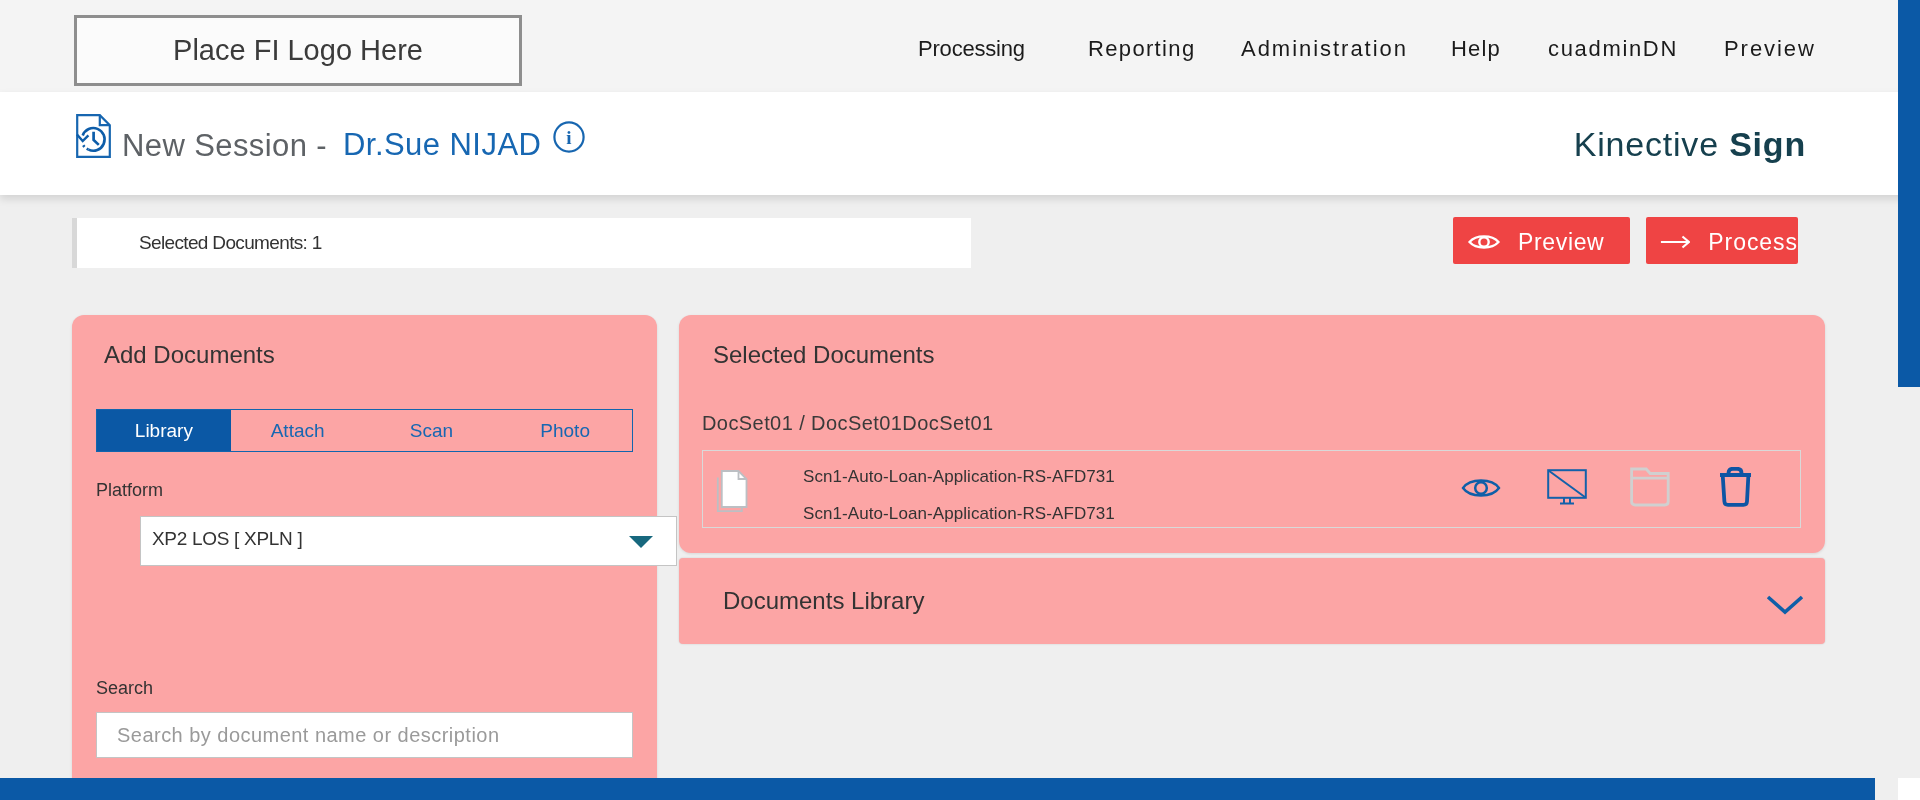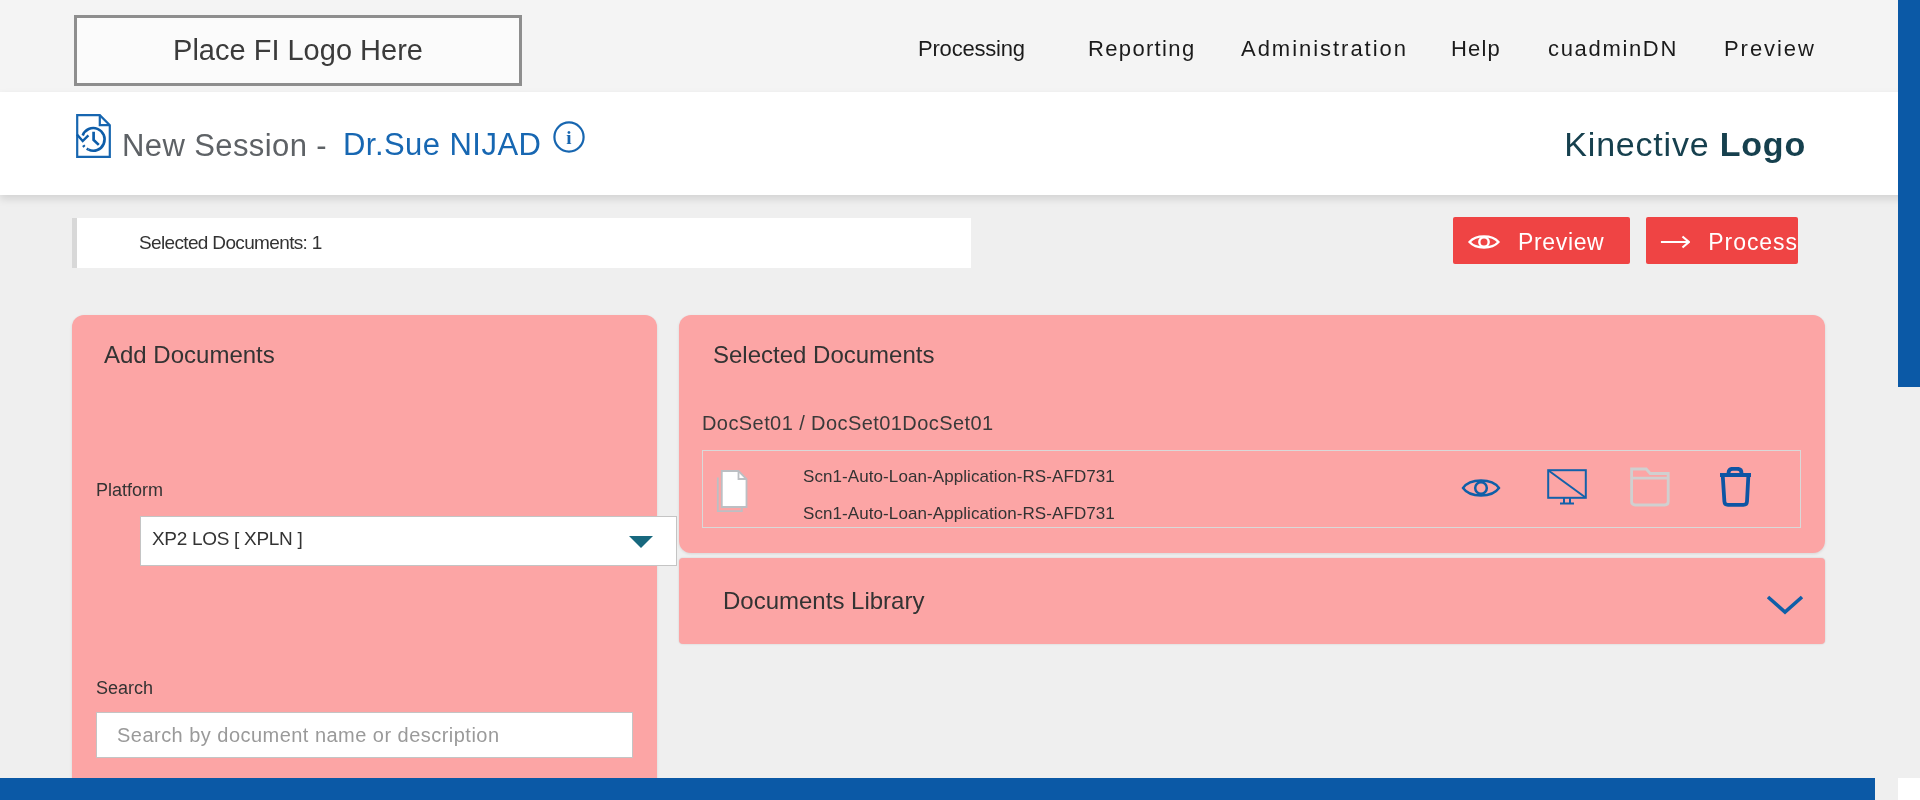--- a/index.html
+++ b/index.html
@@ -76,21 +76,21 @@
       <path d="M12.4 21.3 L6.7 27.1 L1.0 20.5" stroke-width="2.4"></path>
       <path d="M17.6 17.8 V25.9 L22.8 30.9" stroke-width="2.7"></path>
     </g>
   </svg>
   <div class="abs" id="sesstitle">New Session - </div>
   <div class="abs" id="sessname">Dr.Sue NIJAD</div>
   <svg class="abs" style="left:553px;top:121px;" width="32" height="32" viewBox="0 0 32 32">
     <circle cx="16" cy="16" r="14.6" fill="none" stroke="#1766b0" stroke-width="2.2"></circle>
     <text x="16" y="23" text-anchor="middle" font-family="Liberation Serif" font-size="19" font-weight="bold" fill="#1766b0">i</text>
   </svg>
-  <div class="abs" id="kinective">Kinective <b>Logo</b></div>
+  <div class="abs" id="kinective">Kinective <b>Sign</b></div>
 
   <div class="abs" id="selbar">
     <span>Selected Documents: 1</span>
   </div>
 
   <div class="abs btn" id="btnPreview">
     <svg width="32" height="18" viewBox="0 0 32 18">
       <path d="M1.5 9 C 8 1.6, 24 1.6, 30.5 9 C 24 16.4, 8 16.4, 1.5 9 Z" fill="none" stroke="#fff" stroke-width="2.3"></path>
       <circle cx="16" cy="9" r="4.7" fill="none" stroke="#fff" stroke-width="2.4"></circle>
     </svg>
@@ -98,20 +98,26 @@
   </div>
   <div class="abs btn" id="btnProcess">
     <svg width="33" height="14" viewBox="0 0 33 14">
       <path d="M1 7 H31 M24.5 1 L31.5 7 L24.5 13" fill="none" stroke="#fff" stroke-width="2.3"></path>
     </svg>
     <span style="letter-spacing:0.95px;">Process</span>
   </div>
 
   <div class="abs card" id="cardAdd">
     <div class="abs h2" style="left:32px;top:28px;">Add Documents</div>
+    <div class="abs" id="tabs">
+      <div class="tab active">Library</div>
+      <div class="tab">Attach</div>
+      <div class="tab">Scan</div>
+      <div class="tab">Photo</div>
+    </div>
     <div class="abs lbl" style="left:24px;top:166px;">Platform</div>
     <div class="abs" id="platsel">
       <span>XP2 LOS [ XPLN ]</span>
       <svg id="platcaret" width="24" height="12" viewBox="0 0 24 12">
         <path d="M0 0 H24 L12 12 Z" fill="#17687e"></path>
       </svg>
     </div>
     <div class="abs lbl" style="left:24px;top:364px;">Search</div>
     <div class="abs" id="srchbox">
       <span>Search by document name or description</span>

